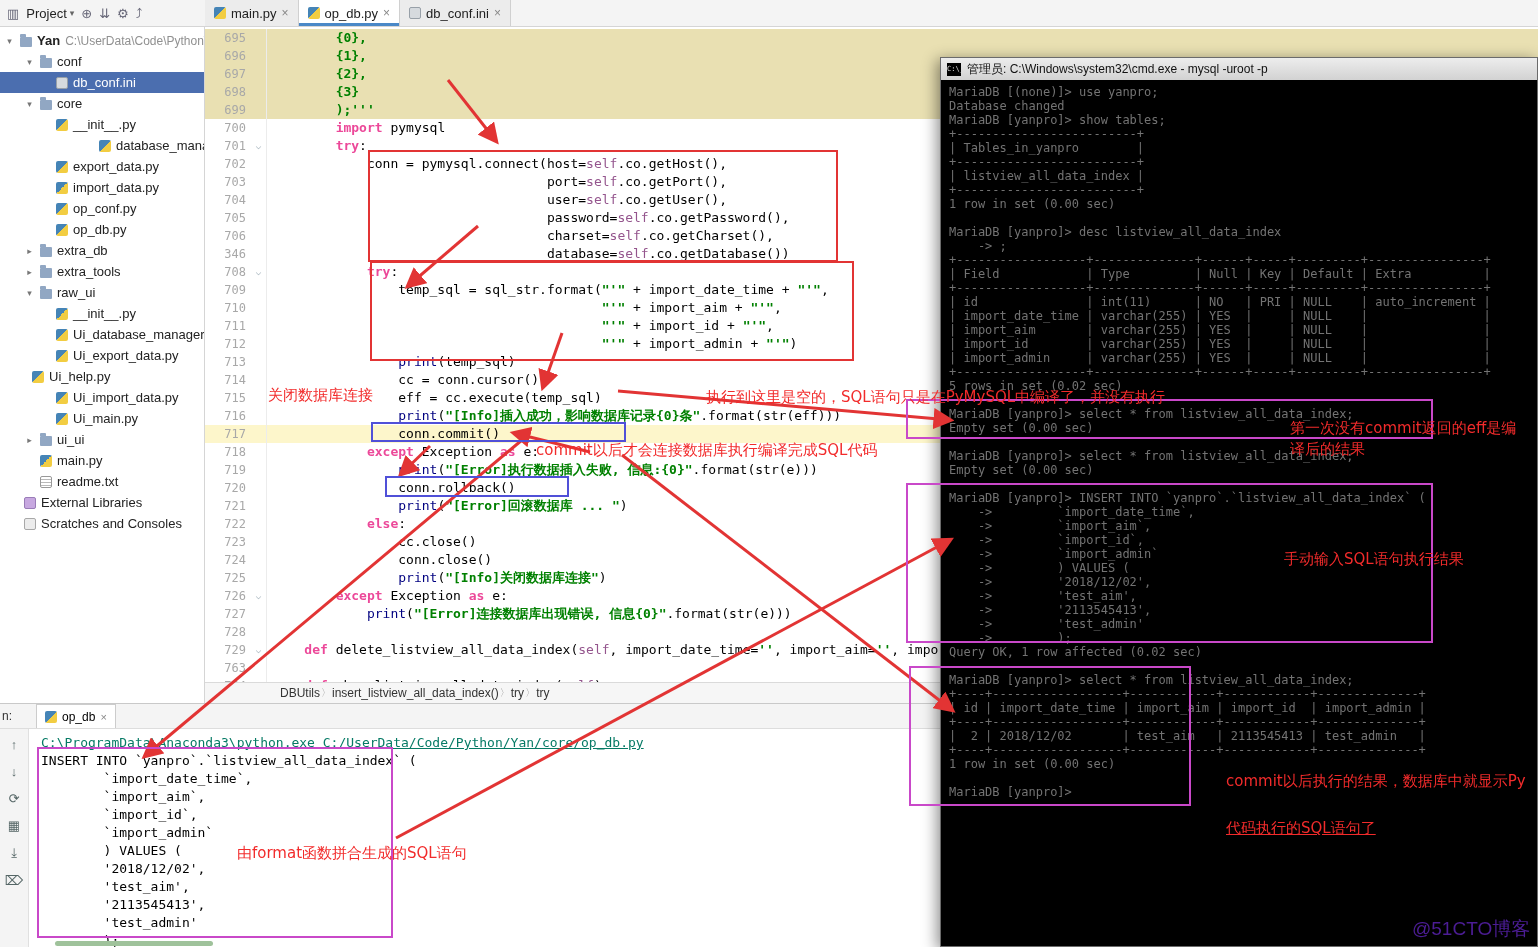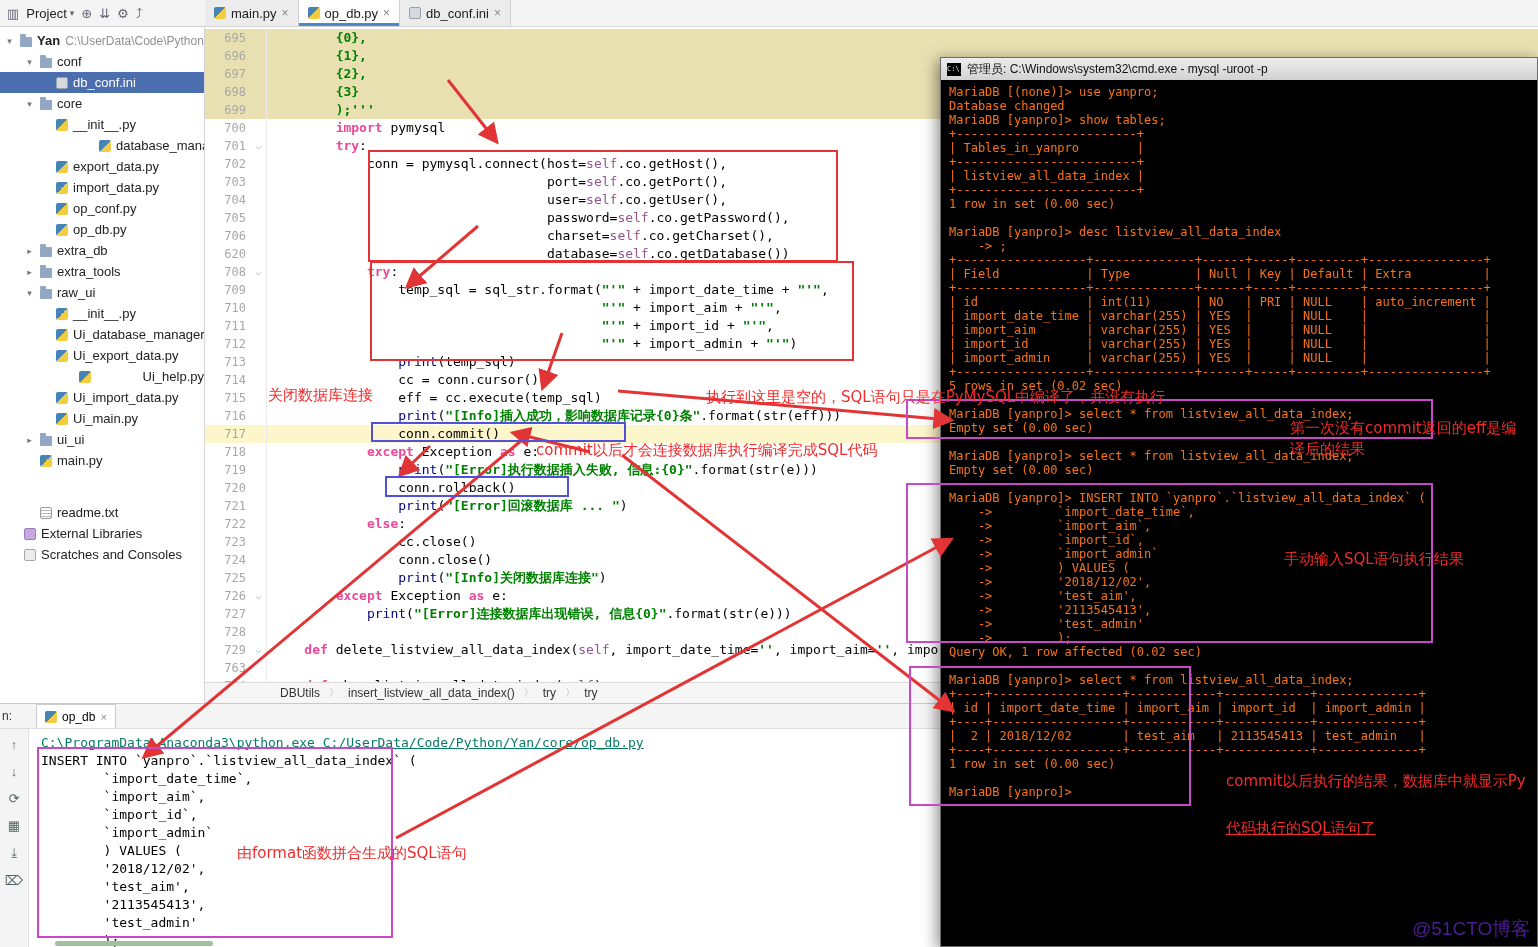--- a/index.html
+++ b/index.html
@@ -43,41 +43,41 @@
   .foldc{flex:none;width:16px;color:#9aaab4;text-align:center;border-right:1px solid #ececec;font-size:10px}
   .ecode{padding-left:6px}
   .t-p{color:#000}
   .t-k{color:#ec4899;font-weight:bold}
   .t-s{color:#008000;font-weight:bold}
   .t-sf{color:#94558d}
   .t-b{color:#000080}
   .t-d{color:#000}
 
   
-  .breadcrumb{position:absolute;left:205px;top:682px;right:0;height:21px;background:#f6f6f6;border-top:1px solid #dadada;display:flex;align-items:center;gap:9px;padding-left:75px;font-size:12px;color:#333;z-index:2}
+  .breadcrumb{position:absolute;left:205px;top:682px;right:0;height:21px;background:#f6f6f6;border-top:1px solid #dadada;display:flex;align-items:center;gap:1px;padding-left:75px;font-size:12px;color:#333;z-index:2}
   .bsep{color:#999;font-size:10px}
 
   
   .runwin{position:absolute;left:0;top:703px;right:0;bottom:0;background:#fff;border-top:1px solid #c9c9c9;z-index:2}
   .run-header{height:25px;background:#f4f4f4;border-bottom:1px solid #ddd;display:flex;align-items:center}
   .run-label{font-size:12px;color:#333;margin-left:2px}
   .run-tab{display:flex;align-items:center;gap:5px;background:#fff;border:1px solid #ccc;border-bottom:none;height:24px;padding:0 8px;font-size:12px;margin-left:24px}
   .run-tab .etab-close{font-size:11px}
   .run-strip{position:absolute;left:0;top:25px;width:29px;bottom:0;background:#f4f4f4;border-right:1px solid #e0e0e0;display:flex;flex-direction:column;align-items:center;padding-top:8px;gap:12px}
   .run-strip span{color:#566;font-size:13px}
   .run-body{position:absolute;left:29px;top:25px;right:0;bottom:0;background:#fff;padding:5px 12px;font-family:"DejaVu Sans Mono","Liberation Mono",monospace;font-size:13px;overflow:hidden}
   .run-cmdline{color:#067a65;text-decoration:underline;height:18px;line-height:18px;white-space:pre}
   .rline{height:18px;line-height:18px;white-space:pre;color:#000}
   .hbar{position:absolute;left:55px;bottom:1px;width:158px;height:5px;background:#9fc29b;border-radius:3px;z-index:4}
 
   
   .cmdwin{position:absolute;left:940px;top:57px;width:598px;height:890px;z-index:20;border:1px solid #6b6b6b;box-shadow:-3px 3px 14px rgba(0,0,0,.45)}
   .cmd-title{height:22px;background:linear-gradient(#ededed,#d2d2d2);display:flex;align-items:center;gap:6px;padding:0 6px;font-size:12px;color:#111;white-space:nowrap;overflow:hidden}
   .cmd-ico{width:14px;height:13px;background:#000;color:#ddd;font-size:7px;line-height:13px;text-align:center;font-family:"DejaVu Sans Mono",monospace;flex:none}
-  .cmd-body{position:absolute;left:0;top:22px;right:0;bottom:0;background:#000;padding:5px 8px;overflow:hidden;font-family:"DejaVu Sans Mono","Liberation Mono",monospace;font-size:12px;color:#f97316}
+  .cmd-body{position:absolute;left:0;top:22px;right:0;bottom:0;background:#000;padding:5px 8px;overflow:hidden;font-family:"DejaVu Sans Mono","Liberation Mono",monospace;font-size:12px;color:#737373}
   .cline{height:14px;line-height:14px;white-space:pre}
 
   
   .anno{position:absolute;inset:0;z-index:30;pointer-events:none}
   .anno svg{position:absolute;inset:0;width:100%;height:100%}
   .anno svg line{stroke:#e23434;stroke-width:3}
   .abox{position:absolute;border:2px solid}
   .atext{position:absolute;color:#f22b2b;font-size:15px;white-space:nowrap;font-family:"DejaVu Sans",sans-serif}
   .watermark{position:absolute;left:1412px;top:916px;z-index:31;color:#4c1d95;font-size:19px}
 </style>
@@ -193,21 +193,21 @@
         <div class="trow" style="padding-left: 40px;">
           <span class="chev"></span>
           <span class="fi i-python"></span>
           <span>Ui_database_manager.py</span>
         </div>
         <div class="trow" style="padding-left: 40px;">
           <span class="chev"></span>
           <span class="fi i-python"></span>
           <span>Ui_export_data.py</span>
         </div>
-        <div class="trow" style="padding-left: 16px; justify-content: space-between;">
+        <div class="trow" style="padding-left: 16px;">
           <span class="chev"></span>
           <span class="fi i-python"></span>
           <span>Ui_help.py</span>
         </div>
         <div class="trow" style="padding-left: 40px;">
           <span class="chev"></span>
           <span class="fi i-python"></span>
           <span>Ui_import_data.py</span>
         </div>
         <div class="trow" style="padding-left: 40px;">
@@ -218,21 +218,21 @@
         <div class="trow" style="padding-left: 24px;">
           <span class="chev">▸</span>
           <span class="fi i-folder"></span>
           <span>ui_ui</span>
         </div>
         <div class="trow" style="padding-left: 24px;">
           <span class="chev"></span>
           <span class="fi i-python"></span>
           <span>main.py</span>
         </div>
-        <div class="trow" style="padding-left: 24px; margin-top: 31px;">
+        <div class="trow" style="padding-left: 24px;">
           <span class="chev"></span>
           <span class="fi i-text"></span>
           <span>readme.txt</span>
         </div>
         <div class="trow" style="padding-left: 8px;">
           <span class="chev"></span>
           <span class="fi i-libraries"></span>
           <span>External Libraries</span>
         </div>
         <div class="trow" style="padding-left: 8px;">
@@ -250,21 +250,21 @@
         <div class="eline hl-tan"><span class="gut">697</span><span class="foldc"></span><span class="ecode"><span>        </span><span class="t-s">{2},</span></span></div>
         <div class="eline hl-tan"><span class="gut">698</span><span class="foldc"></span><span class="ecode"><span>        </span><span class="t-s">{3}</span></span></div>
         <div class="eline hl-tan"><span class="gut">699</span><span class="foldc"></span><span class="ecode"><span>        </span><span class="t-s">);'''</span></span></div>
         <div class="eline"><span class="gut">700</span><span class="foldc"></span><span class="ecode"><span>        </span><span class="t-k">import</span><span class="t-p"> pymysql</span></span></div>
         <div class="eline"><span class="gut">701</span><span class="foldc">⌵</span><span class="ecode"><span>        </span><span class="t-k">try</span><span class="t-p">:</span></span></div>
         <div class="eline"><span class="gut">702</span><span class="foldc"></span><span class="ecode"><span>            </span><span class="t-p">conn = pymysql.connect(host=</span><span class="t-sf">self</span><span class="t-p">.co.getHost(),</span></span></div>
         <div class="eline"><span class="gut">703</span><span class="foldc"></span><span class="ecode"><span>                                   </span><span class="t-p">port=</span><span class="t-sf">self</span><span class="t-p">.co.getPort(),</span></span></div>
         <div class="eline"><span class="gut">704</span><span class="foldc"></span><span class="ecode"><span>                                   </span><span class="t-p">user=</span><span class="t-sf">self</span><span class="t-p">.co.getUser(),</span></span></div>
         <div class="eline"><span class="gut">705</span><span class="foldc"></span><span class="ecode"><span>                                   </span><span class="t-p">password=</span><span class="t-sf">self</span><span class="t-p">.co.getPassword(),</span></span></div>
         <div class="eline"><span class="gut">706</span><span class="foldc"></span><span class="ecode"><span>                                   </span><span class="t-p">charset=</span><span class="t-sf">self</span><span class="t-p">.co.getCharset(),</span></span></div>
-        <div class="eline"><span class="gut">620</span><span class="foldc"></span><span class="ecode"><span>                                   </span><span class="t-p">database=</span><span class="t-sf">self</span><span class="t-p">.co.getDatabase())</span></span></div>
+        <div class="eline"><span class="gut">346</span><span class="foldc"></span><span class="ecode"><span>                                   </span><span class="t-p">database=</span><span class="t-sf">self</span><span class="t-p">.co.getDatabase())</span></span></div>
         <div class="eline"><span class="gut">708</span><span class="foldc">⌵</span><span class="ecode"><span>            </span><span class="t-k">try</span><span class="t-p">:</span></span></div>
         <div class="eline"><span class="gut">709</span><span class="foldc"></span><span class="ecode"><span>                </span><span class="t-p">temp_sql = sql_str.format(</span><span class="t-s">"'"</span><span class="t-p"> + import_date_time + </span><span class="t-s">"'"</span><span class="t-p">,</span></span></div>
         <div class="eline"><span class="gut">710</span><span class="foldc"></span><span class="ecode"><span>                                          </span><span class="t-s">"'"</span><span class="t-p"> + import_aim + </span><span class="t-s">"'"</span><span class="t-p">,</span></span></div>
         <div class="eline"><span class="gut">711</span><span class="foldc"></span><span class="ecode"><span>                                          </span><span class="t-s">"'"</span><span class="t-p"> + import_id + </span><span class="t-s">"'"</span><span class="t-p">,</span></span></div>
         <div class="eline"><span class="gut">712</span><span class="foldc"></span><span class="ecode"><span>                                          </span><span class="t-s">"'"</span><span class="t-p"> + import_admin + </span><span class="t-s">"'"</span><span class="t-p">)</span></span></div>
         <div class="eline"><span class="gut">713</span><span class="foldc"></span><span class="ecode"><span>                </span><span class="t-b">print</span><span class="t-p">(temp_sql)</span></span></div>
         <div class="eline"><span class="gut">714</span><span class="foldc"></span><span class="ecode"><span>                </span><span class="t-p">cc = conn.cursor()</span></span></div>
         <div class="eline"><span class="gut">715</span><span class="foldc"></span><span class="ecode"><span>                </span><span class="t-p">eff = cc.execute(temp_sql)</span></span></div>
         <div class="eline"><span class="gut">716</span><span class="foldc"></span><span class="ecode"><span>                </span><span class="t-b">print</span><span class="t-p">(</span><span class="t-s">"[Info]插入成功，影响数据库记录{0}条"</span><span class="t-p">.format(str(eff)))</span></span></div>
         <div class="eline hl-yellow"><span class="gut">717</span><span class="foldc"></span><span class="ecode"><span>                </span><span class="t-p">conn.commit()</span></span></div>

